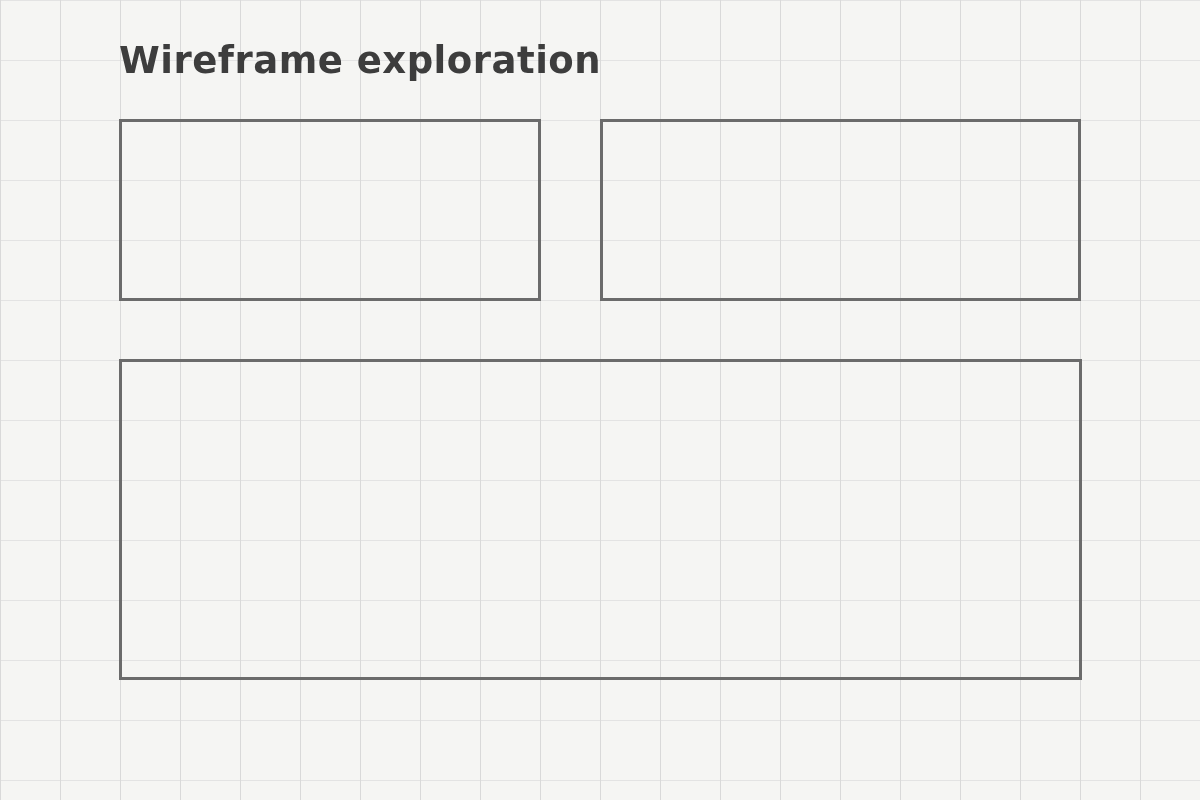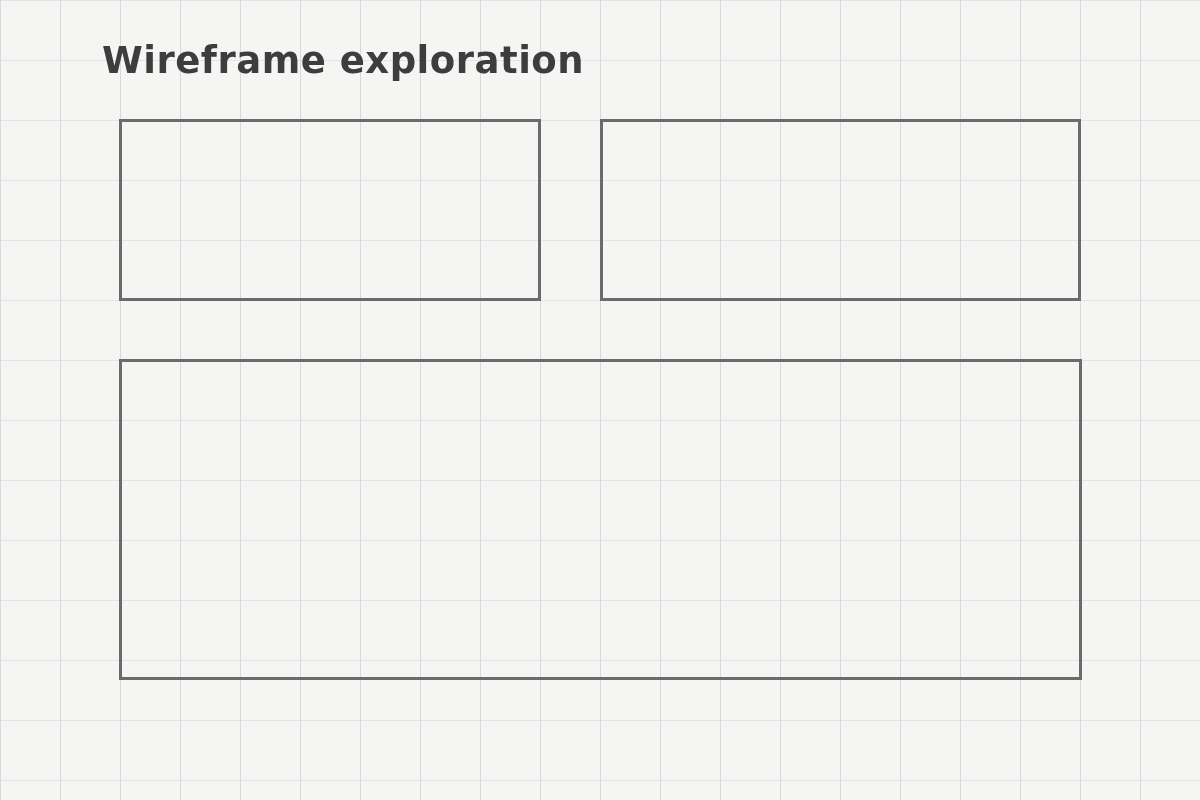--- a/index.html
+++ b/index.html
@@ -15,21 +15,21 @@
     background-color: var(--bg, #f5f5f3);
     background-image:
       linear-gradient(to right, var(--grid-v, #d9d9d9) 1px, transparent 1px),
       linear-gradient(to bottom, var(--grid-h, #e3e3e3) 1px, transparent 1px);
     background-size: var(--cell, 60px) var(--cell, 60px);
     background-position: 0 0;
     font-family: "DejaVu Sans", "Liberation Sans", sans-serif;
   }
   .canvas-title {
     position: absolute;
-    left: 102px;
+    left: 119px;
     top: 42px;
     margin: 0;
     font-size: 37px;
     line-height: 1;
     font-weight: 700;
     letter-spacing: 0.5px;
     color: var(--title, #3d3d3d);
     white-space: nowrap;
     user-select: none;
   }

